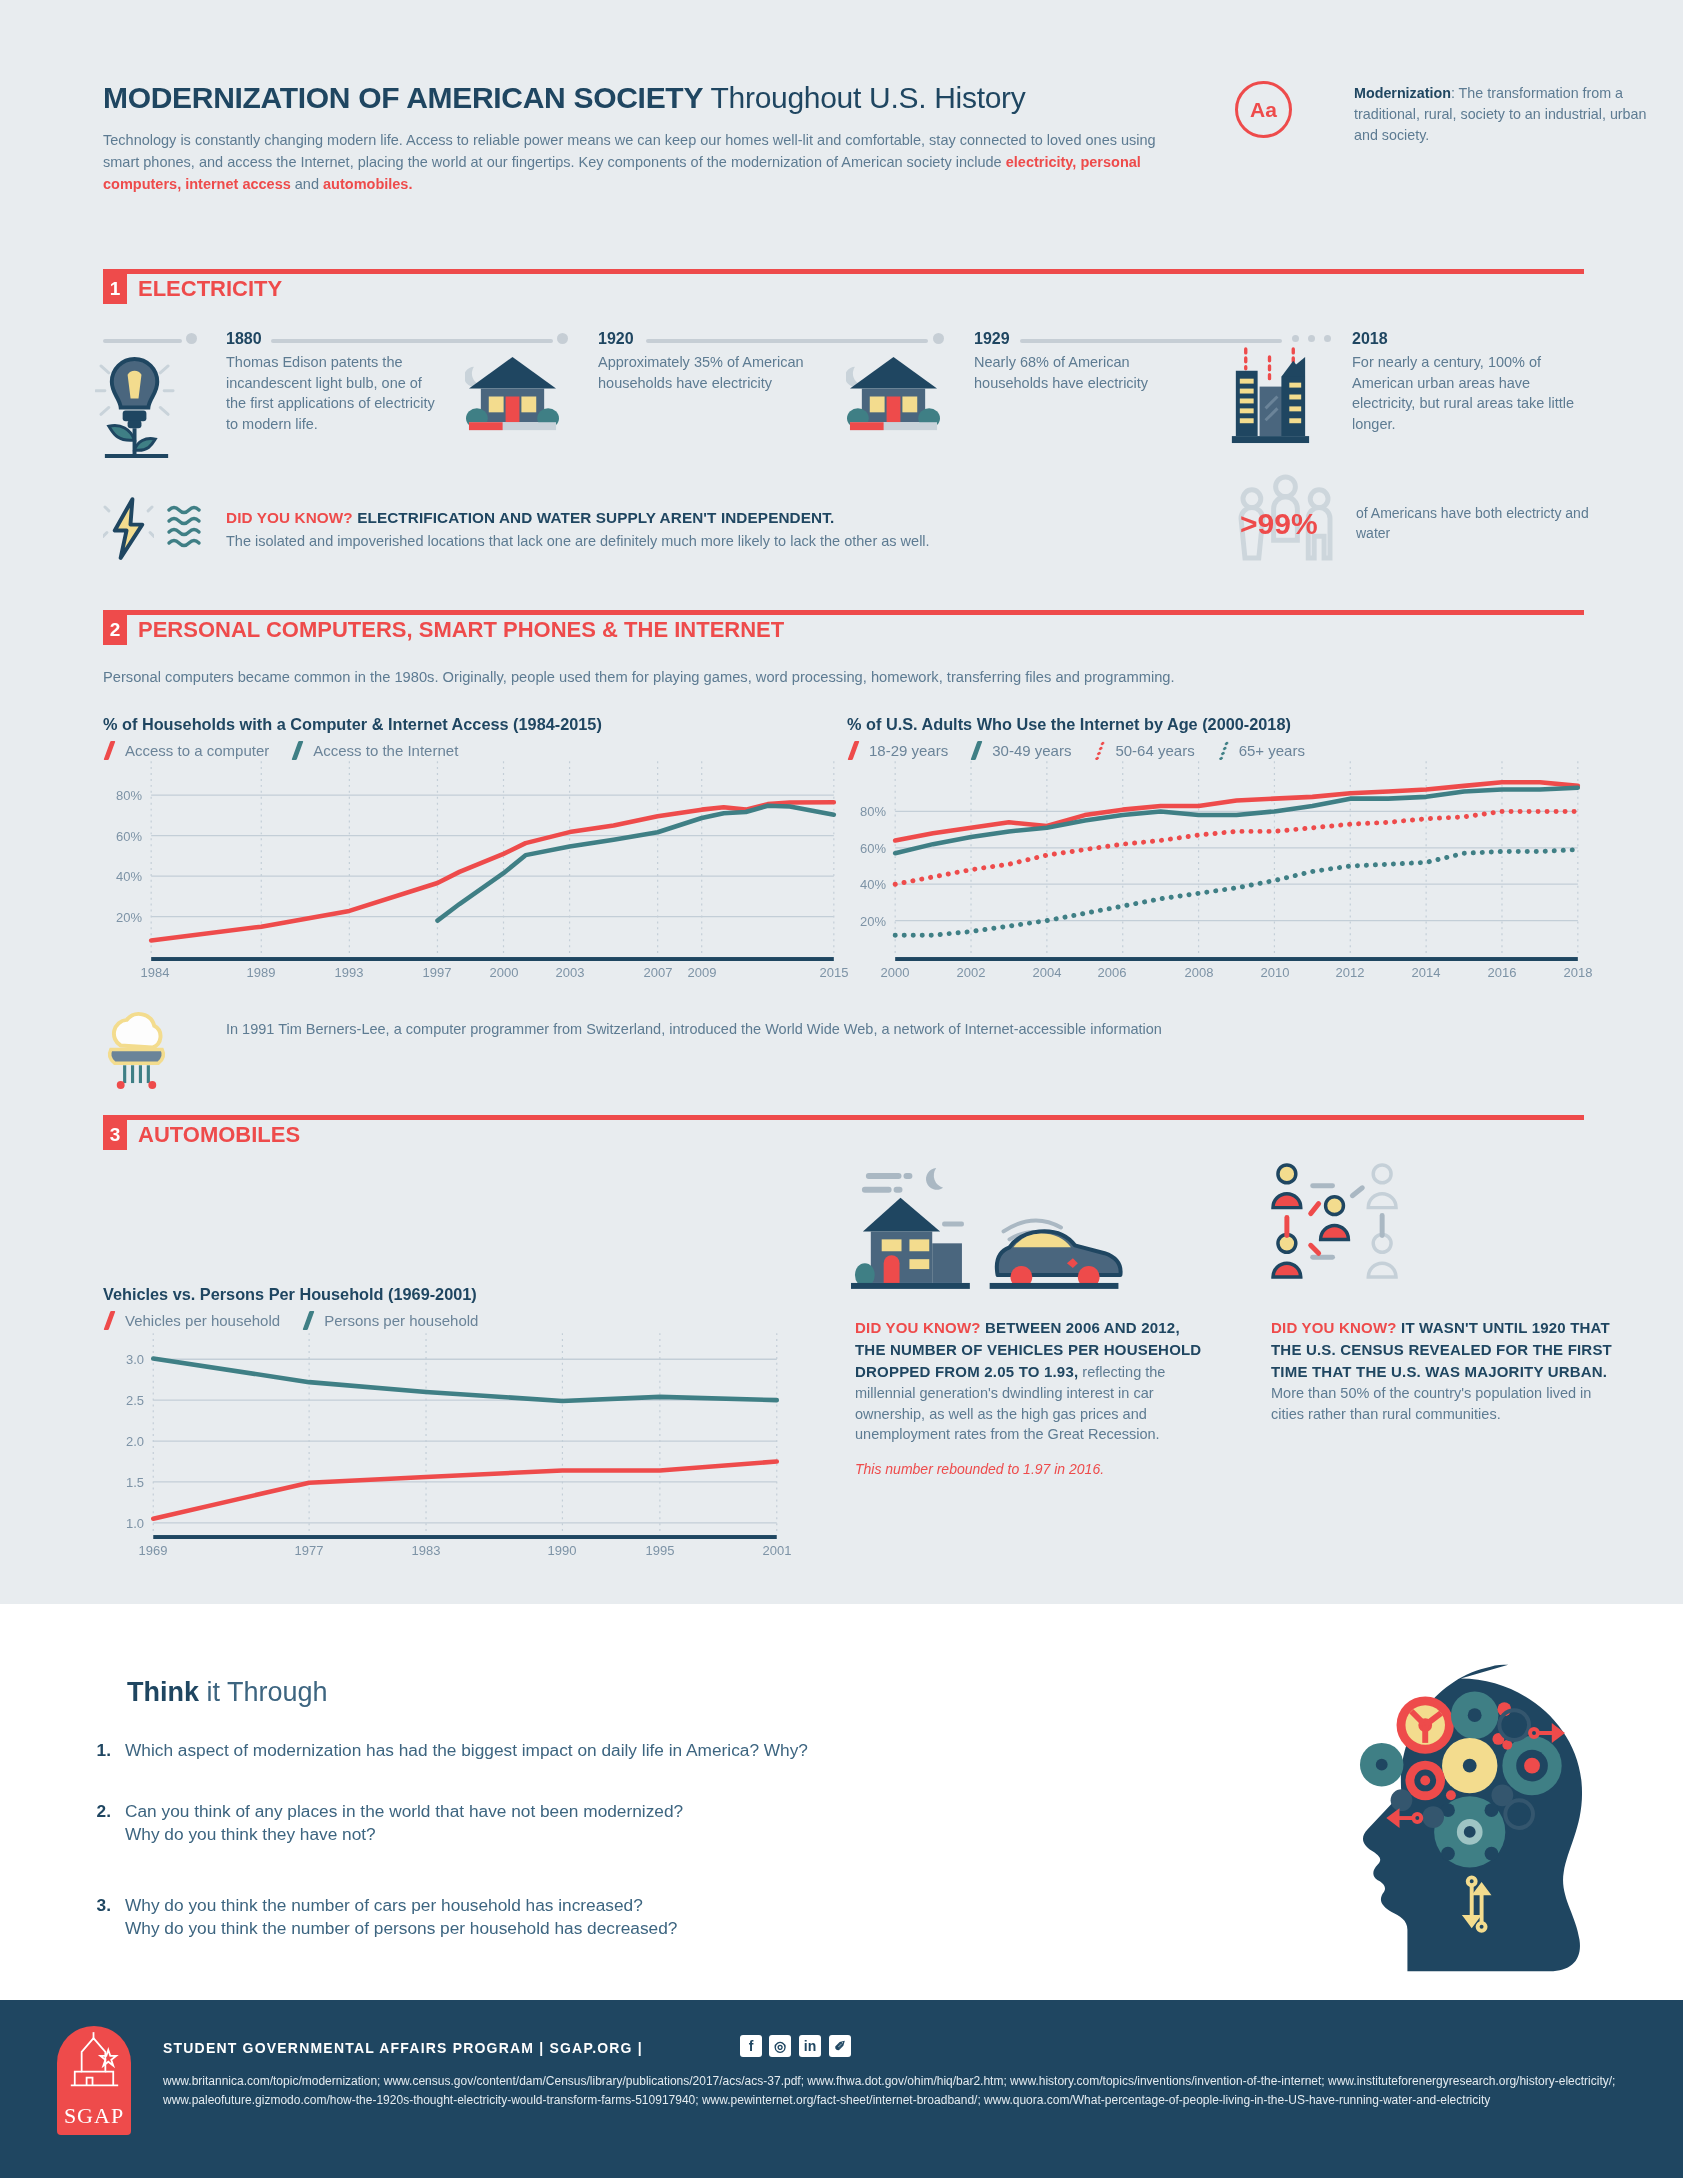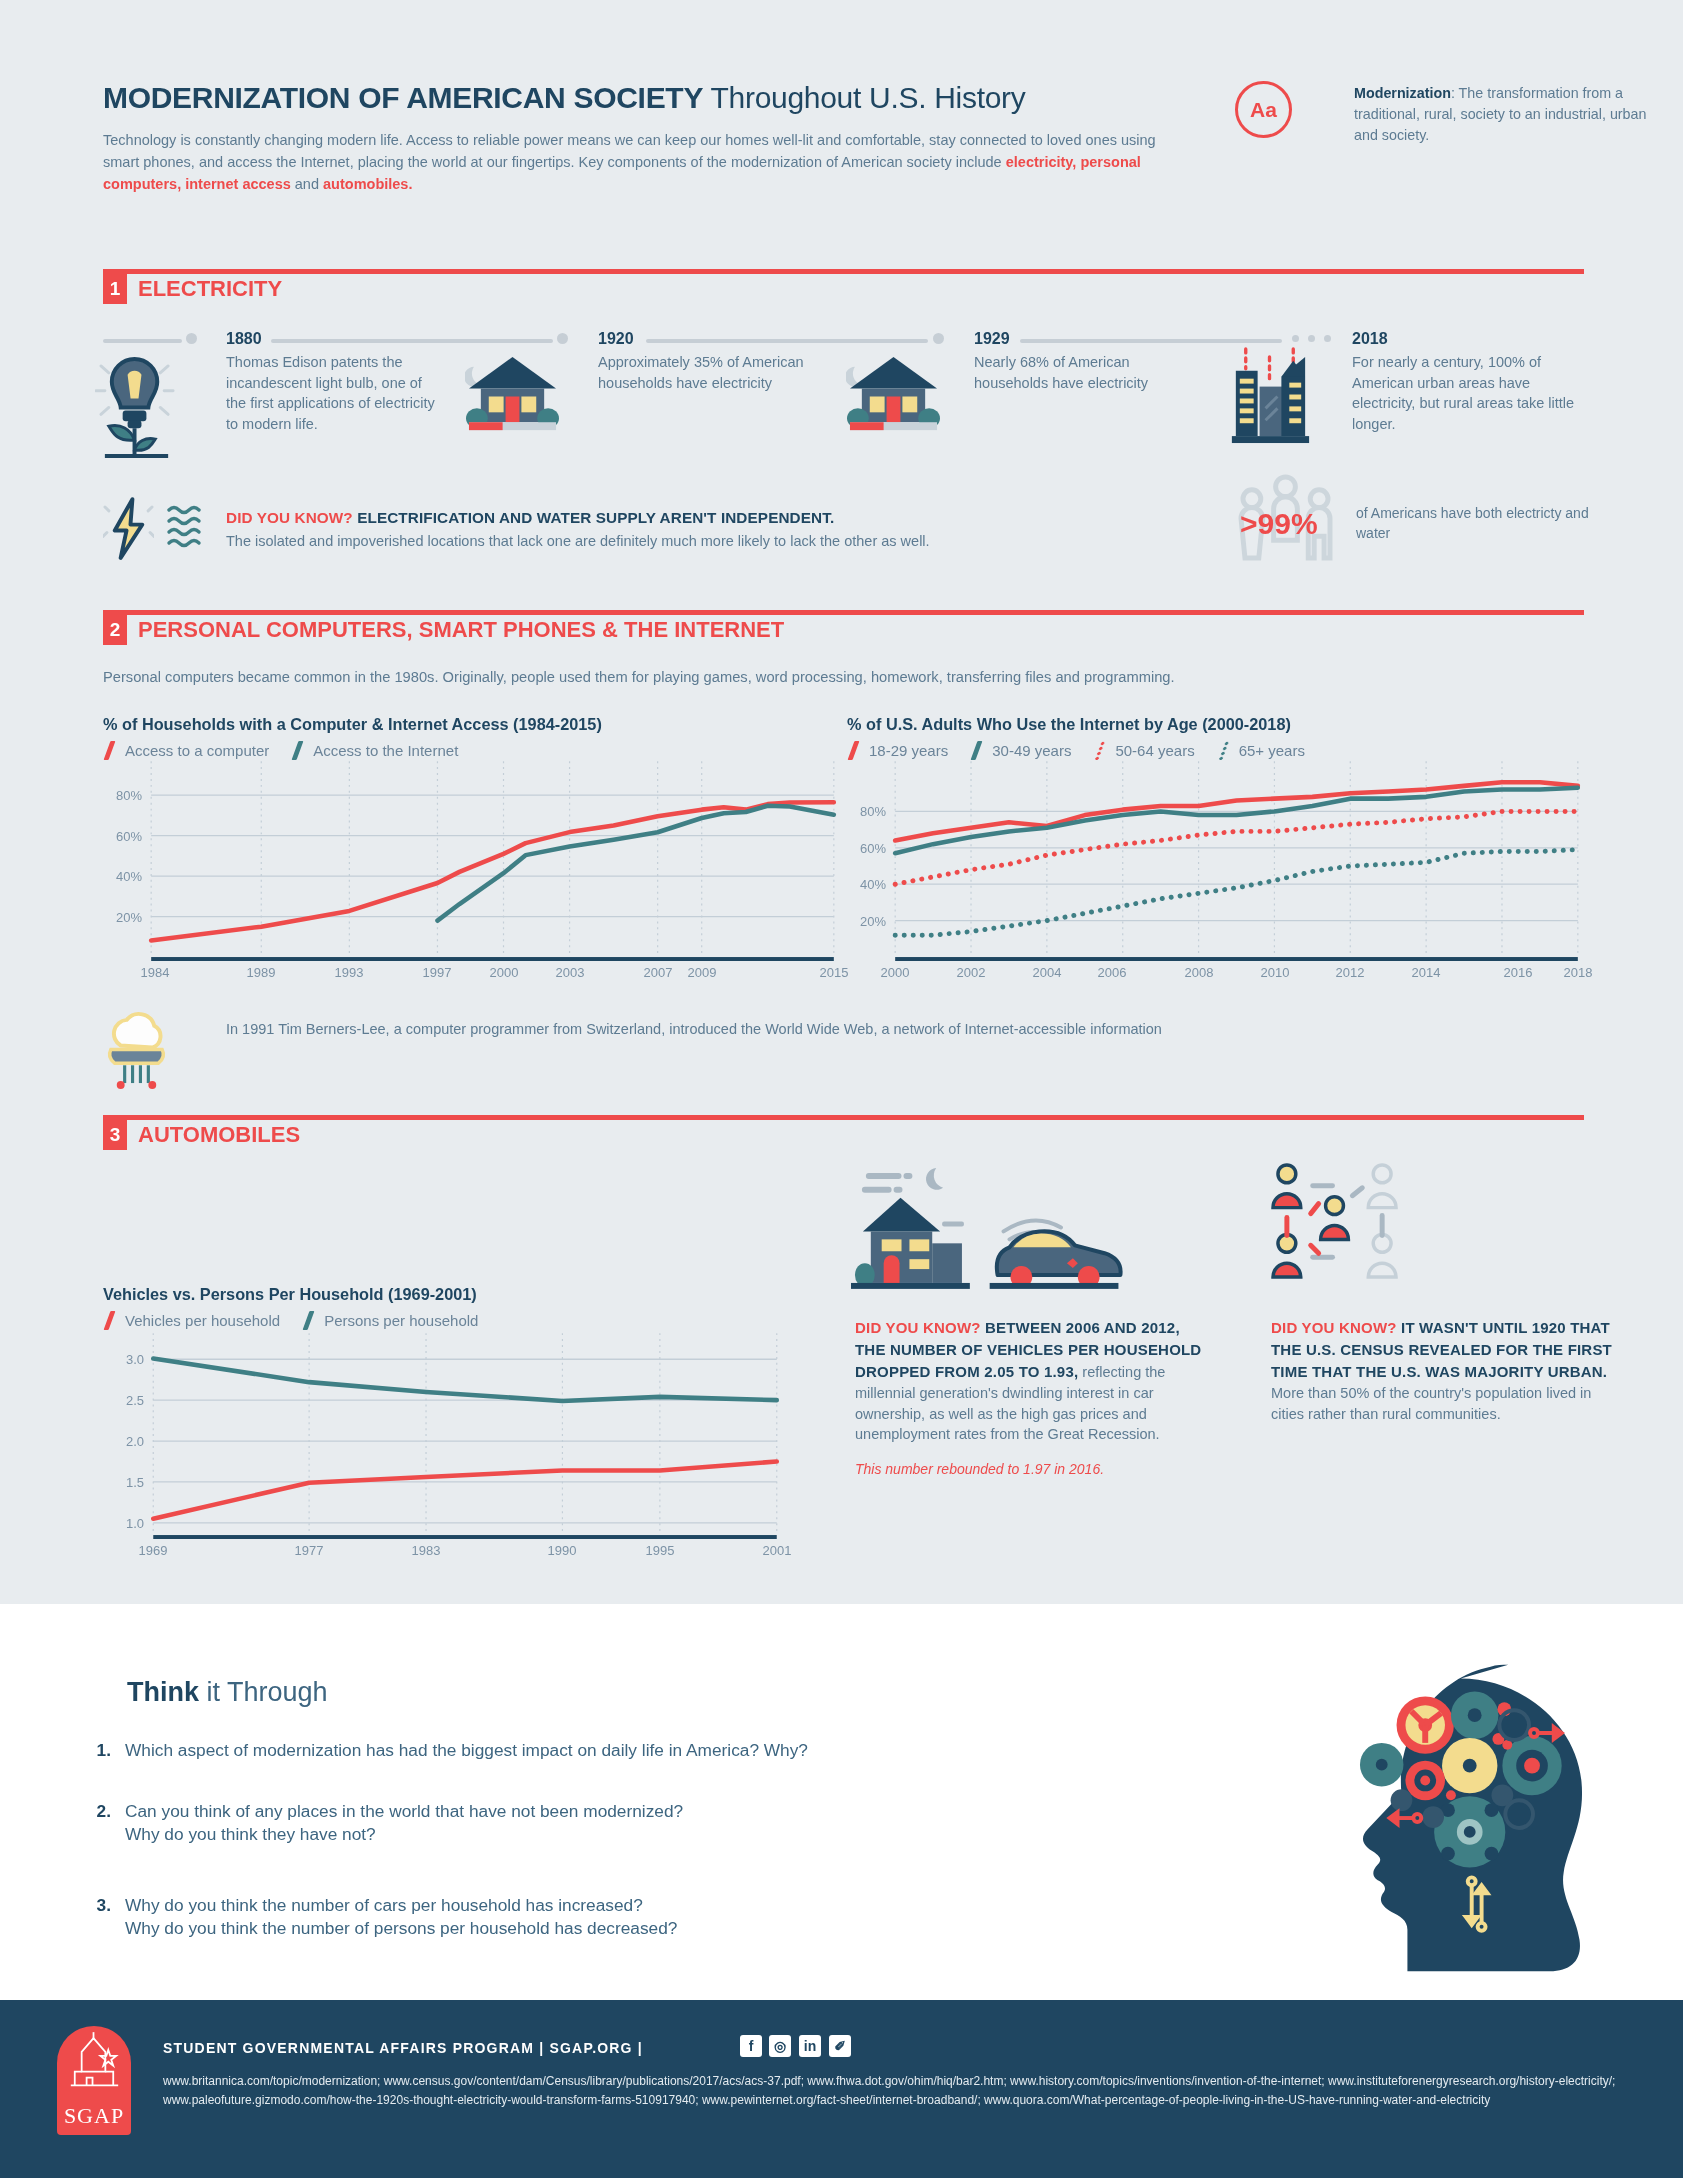--- a/index.html
+++ b/index.html
@@ -360,21 +360,21 @@
         <div class="ylab" style="top: 73px;">60%</div>
         <div class="ylab" style="top: 36px;">80%</div>
         <div class="xlab" style="left: 0px;">2000</div>
         <div class="xlab" style="left: 76px;">2002</div>
         <div class="xlab" style="left: 152px;">2004</div>
         <div class="xlab" style="left: 217px; text-align: right;">2006</div>
         <div class="xlab" style="left: 304px;">2008</div>
         <div class="xlab" style="left: 380px;">2010</div>
         <div class="xlab" style="left: 455px;">2012</div>
         <div class="xlab" style="left: 531px;">2014</div>
-        <div class="xlab" style="left: 607px; margin-left: 16px;">2016</div>
+        <div class="xlab" style="left: 607px;">2016</div>
         <div class="xlab" style="left: 683px;">2018</div>
         <svg width="683" height="186" style="position: absolute; left: 0px; top: 0px; overflow: visible;" viewBox="0 0 690 188">
           <line x1="0" x2="690" y1="147.2" y2="147.2" stroke="#c3ced7" stroke-width="1.3"></line>
           <line x1="0" x2="690" y1="110.39999999999999" y2="110.39999999999999" stroke="#c3ced7" stroke-width="1.3"></line>
           <line x1="0" x2="690" y1="73.60000000000001" y2="73.60000000000001" stroke="#c3ced7" stroke-width="1.3"></line>
           <line x1="0" x2="690" y1="36.79999999999998" y2="36.79999999999998" stroke="#c3ced7" stroke-width="1.3"></line>
           <line x1="0" x2="0" y1="-14" y2="184" stroke="#c3ced7" stroke-width="1.2" stroke-dasharray="2 4"></line>
           <line x1="76.66666666666666" x2="76.66666666666666" y1="-14" y2="184" stroke="#c3ced7" stroke-width="1.2" stroke-dasharray="2 4"></line>
           <line x1="153.33333333333331" x2="153.33333333333331" y1="-14" y2="184" stroke="#c3ced7" stroke-width="1.2" stroke-dasharray="2 4"></line>
           <line x1="230" x2="230" y1="-14" y2="184" stroke="#c3ced7" stroke-width="1.2" stroke-dasharray="2 4"></line>

